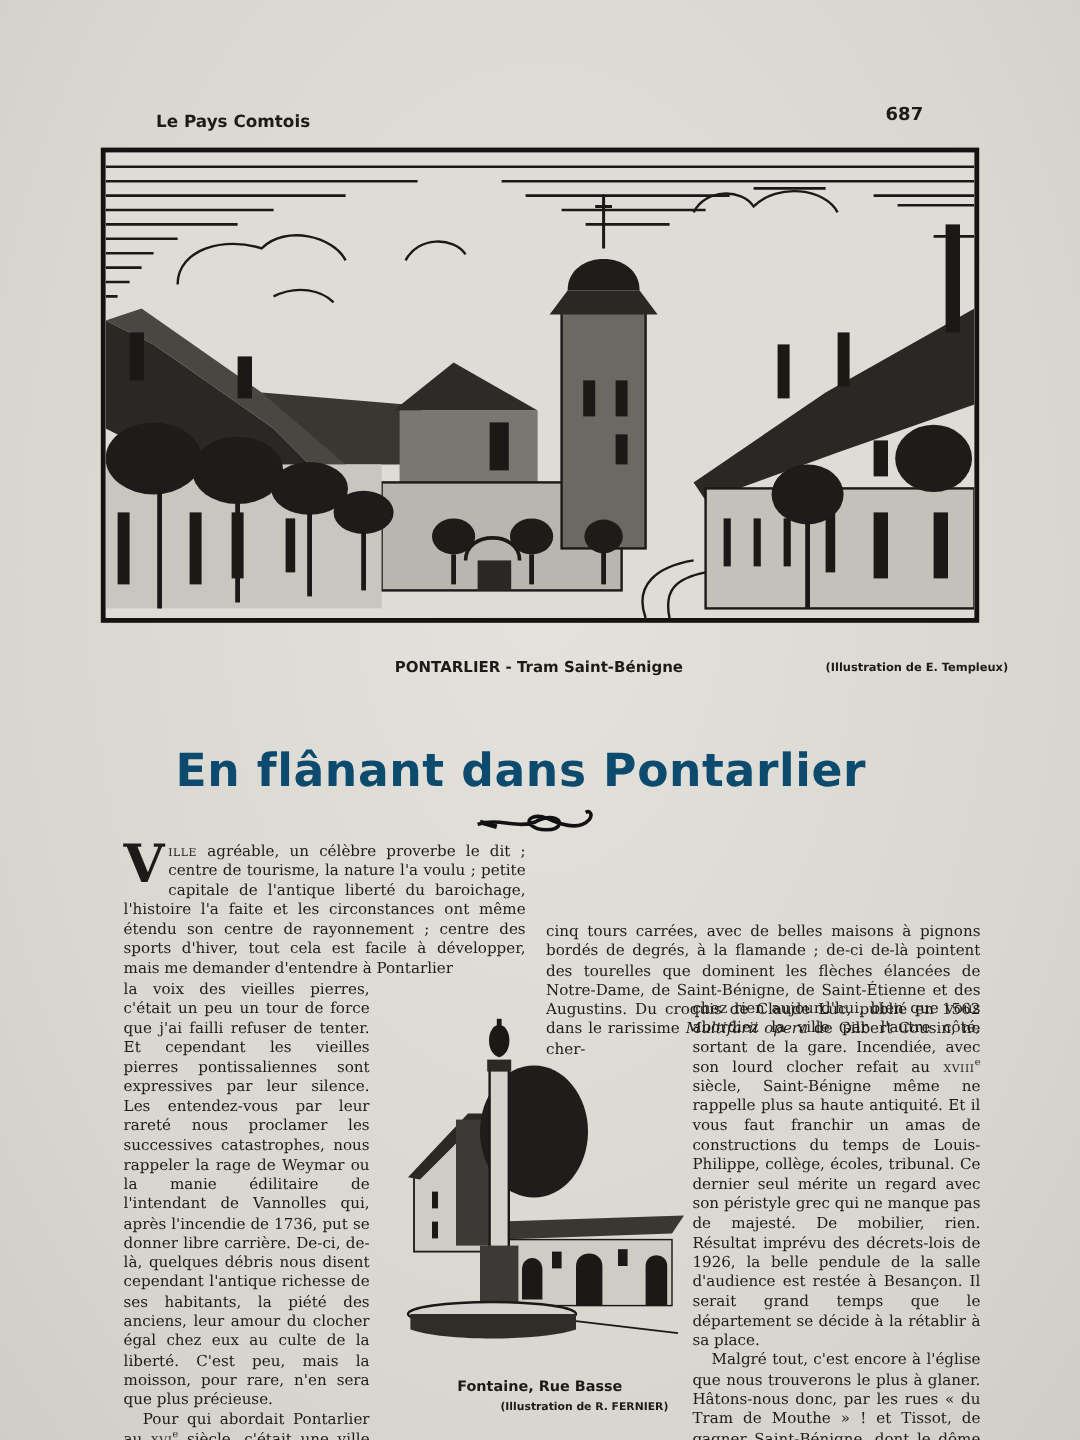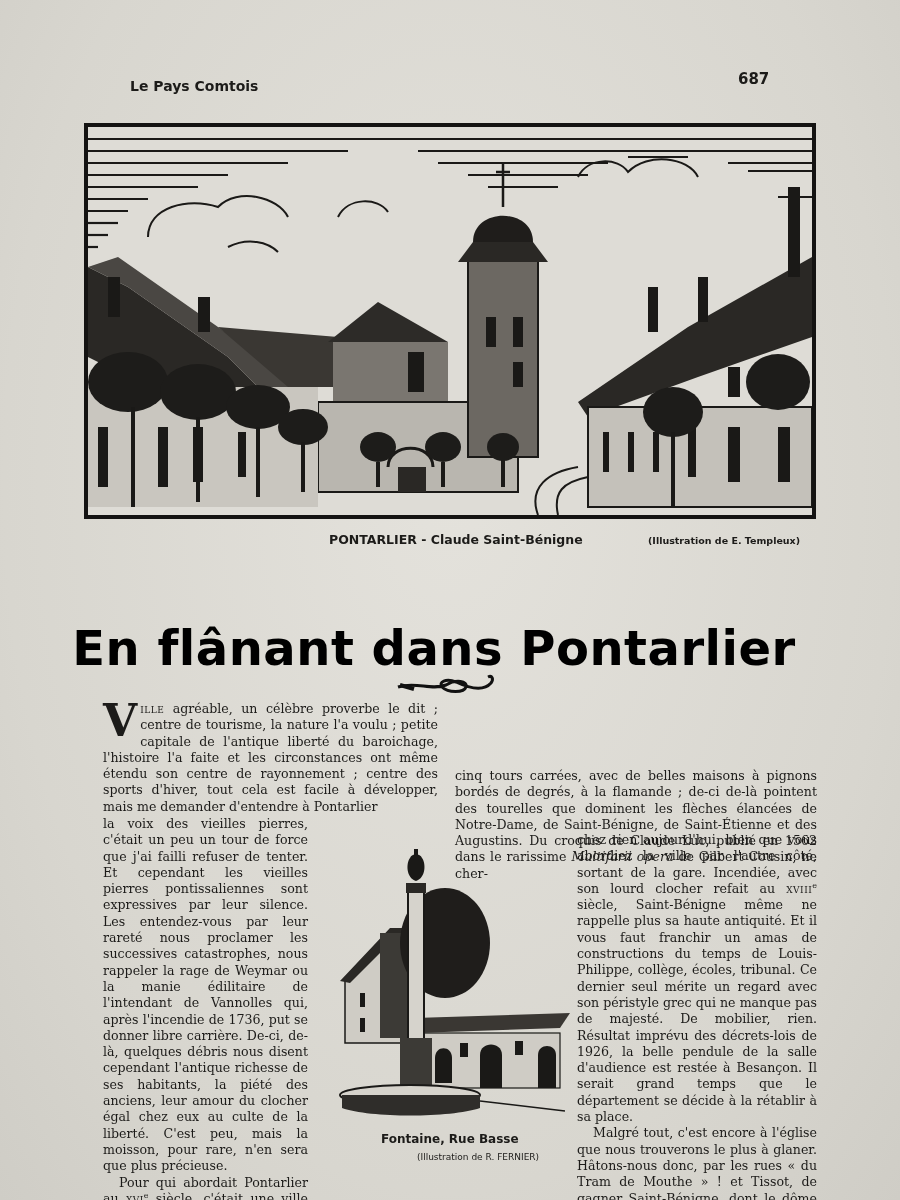--- a/index.html
+++ b/index.html
@@ -3,21 +3,21 @@
 <meta charset="utf-8">
 <style>
   html, body { margin: 0; padding: 0; }
   body {
     width: 900px; height: 1200px; overflow: hidden;
     background: #dcdad4;
     background-image: radial-gradient(ellipse at 50% 40%, #e4e2dc 0%, #d8d6cf 70%, #cfcdc6 100%);
     color: #1c1b19;
     position: relative;
   }
-  .sans { font-family: "DejaVu Sans", "Liberation Sans", sans-serif; }
+  .sans { font-family: "DejaVu Sans", "Liberation Sans", sans-serif; margin-top: 16px; }
   .serif { font-family: "DejaVu Serif", "Liberation Serif", serif; }
 
   .running-head {
     position: absolute; left: 130px; top: 78px;
     font-size: 14px; font-weight: bold; letter-spacing: 0px;
   }
   .page-number {
     position: absolute; left: 738px; top: 70px;
     font-size: 15px; font-weight: bold;
   }
@@ -29,29 +29,29 @@
     background: #dedcd6;
     overflow: hidden;
   }
   .illustration-main svg { width: 100%; height: 100%; display: block; }
 
   .caption-main {
     position: absolute; left: 329px; top: 532px;
     font-size: 12.5px; font-weight: bold;
   }
   .credit-main {
-    position: absolute; left: 648px; top: 535px;
+    position: absolute; left: 688px; top: 535px;
     font-size: 9.5px; font-weight: bold;
   }
 
   .article-title {
     position: absolute; left: 0; width: 868px; top: 620px;
     text-align: center;
-    font-size: 48px; font-weight: bold; letter-spacing: 0.5px;
-    color: #000000;
+    font-size: 38px; font-weight: bold; letter-spacing: 0.5px;
+    color: #0c4a6e;
   }
   .ornament {
     position: absolute; left: 396px; top: 673px; width: 100px; height: 26px;
   }
 
   .text {
     font-size: 12.6px; line-height: 16.3px; text-align: justify;
     hyphens: manual;
   }
   .col-left-top {
@@ -77,21 +77,21 @@
 
   .illustration-fountain {
     position: absolute; left: 330px; top: 833px; width: 240px; height: 285px;
   }
   .caption-fountain {
     position: absolute; left: 381px; top: 1132px;
     font-size: 12px; font-weight: bold;
   }
   .credit-fountain {
     position: absolute; left: 417px; top: 1152px;
-    font-size: 9px; font-weight: normal;
+    font-size: 9px; font-weight: bold;
   }
   sup { font-size: 8px; line-height: 0; }
 </style>
 </head>
 <body>
 
 <div class="running-head sans">Le Pays Comtois</div>
 <div class="page-number sans">687</div>
 
 <div class="illustration-main" title="Woodcut illustration of Place Saint-Bénigne in Pontarlier: church with domed bell tower, tree-lined square, houses on both sides, cloudy sky">
@@ -183,21 +183,21 @@
         <path d="M355 335 V360"></path>
       <path d="M415 333 V360"></path>
         <path d="M585 305 V380"></path>
     </g>
 
     <path d="M450 388 C440 360 460 345 490 340" stroke="#1a1917" stroke-width="2" fill="none"></path>
     <path d="M470 388 C465 365 475 355 500 350" stroke="#1a1917" stroke-width="2" fill="none"></path>
   </svg>
 </div>
 
-<div class="caption-main sans">PONTARLIER -  Claude Saint-Bénigne</div>
+<div class="caption-main sans">PONTARLIER -  Tram Saint-Bénigne</div>
 <div class="credit-main sans">(Illustration de E. Templeux)</div>
 
 <h1 class="article-title sans" style="margin:0;">En flânant dans Pontarlier</h1>
 <svg class="ornament" viewBox="0 0 100 26">
   <path d="M2 14 C20 8 35 18 50 12 C60 6 72 8 70 14 C68 20 52 20 46 14 C42 9 50 5 60 9 C75 16 88 18 95 10 C98 6 96 2 92 4" fill="none" stroke="#111" stroke-width="3"></path>
   <path d="M4 12 L18 16" stroke="#111" stroke-width="4"></path>
 </svg>
 
 <div class="col-left-top text serif">
   <p>

